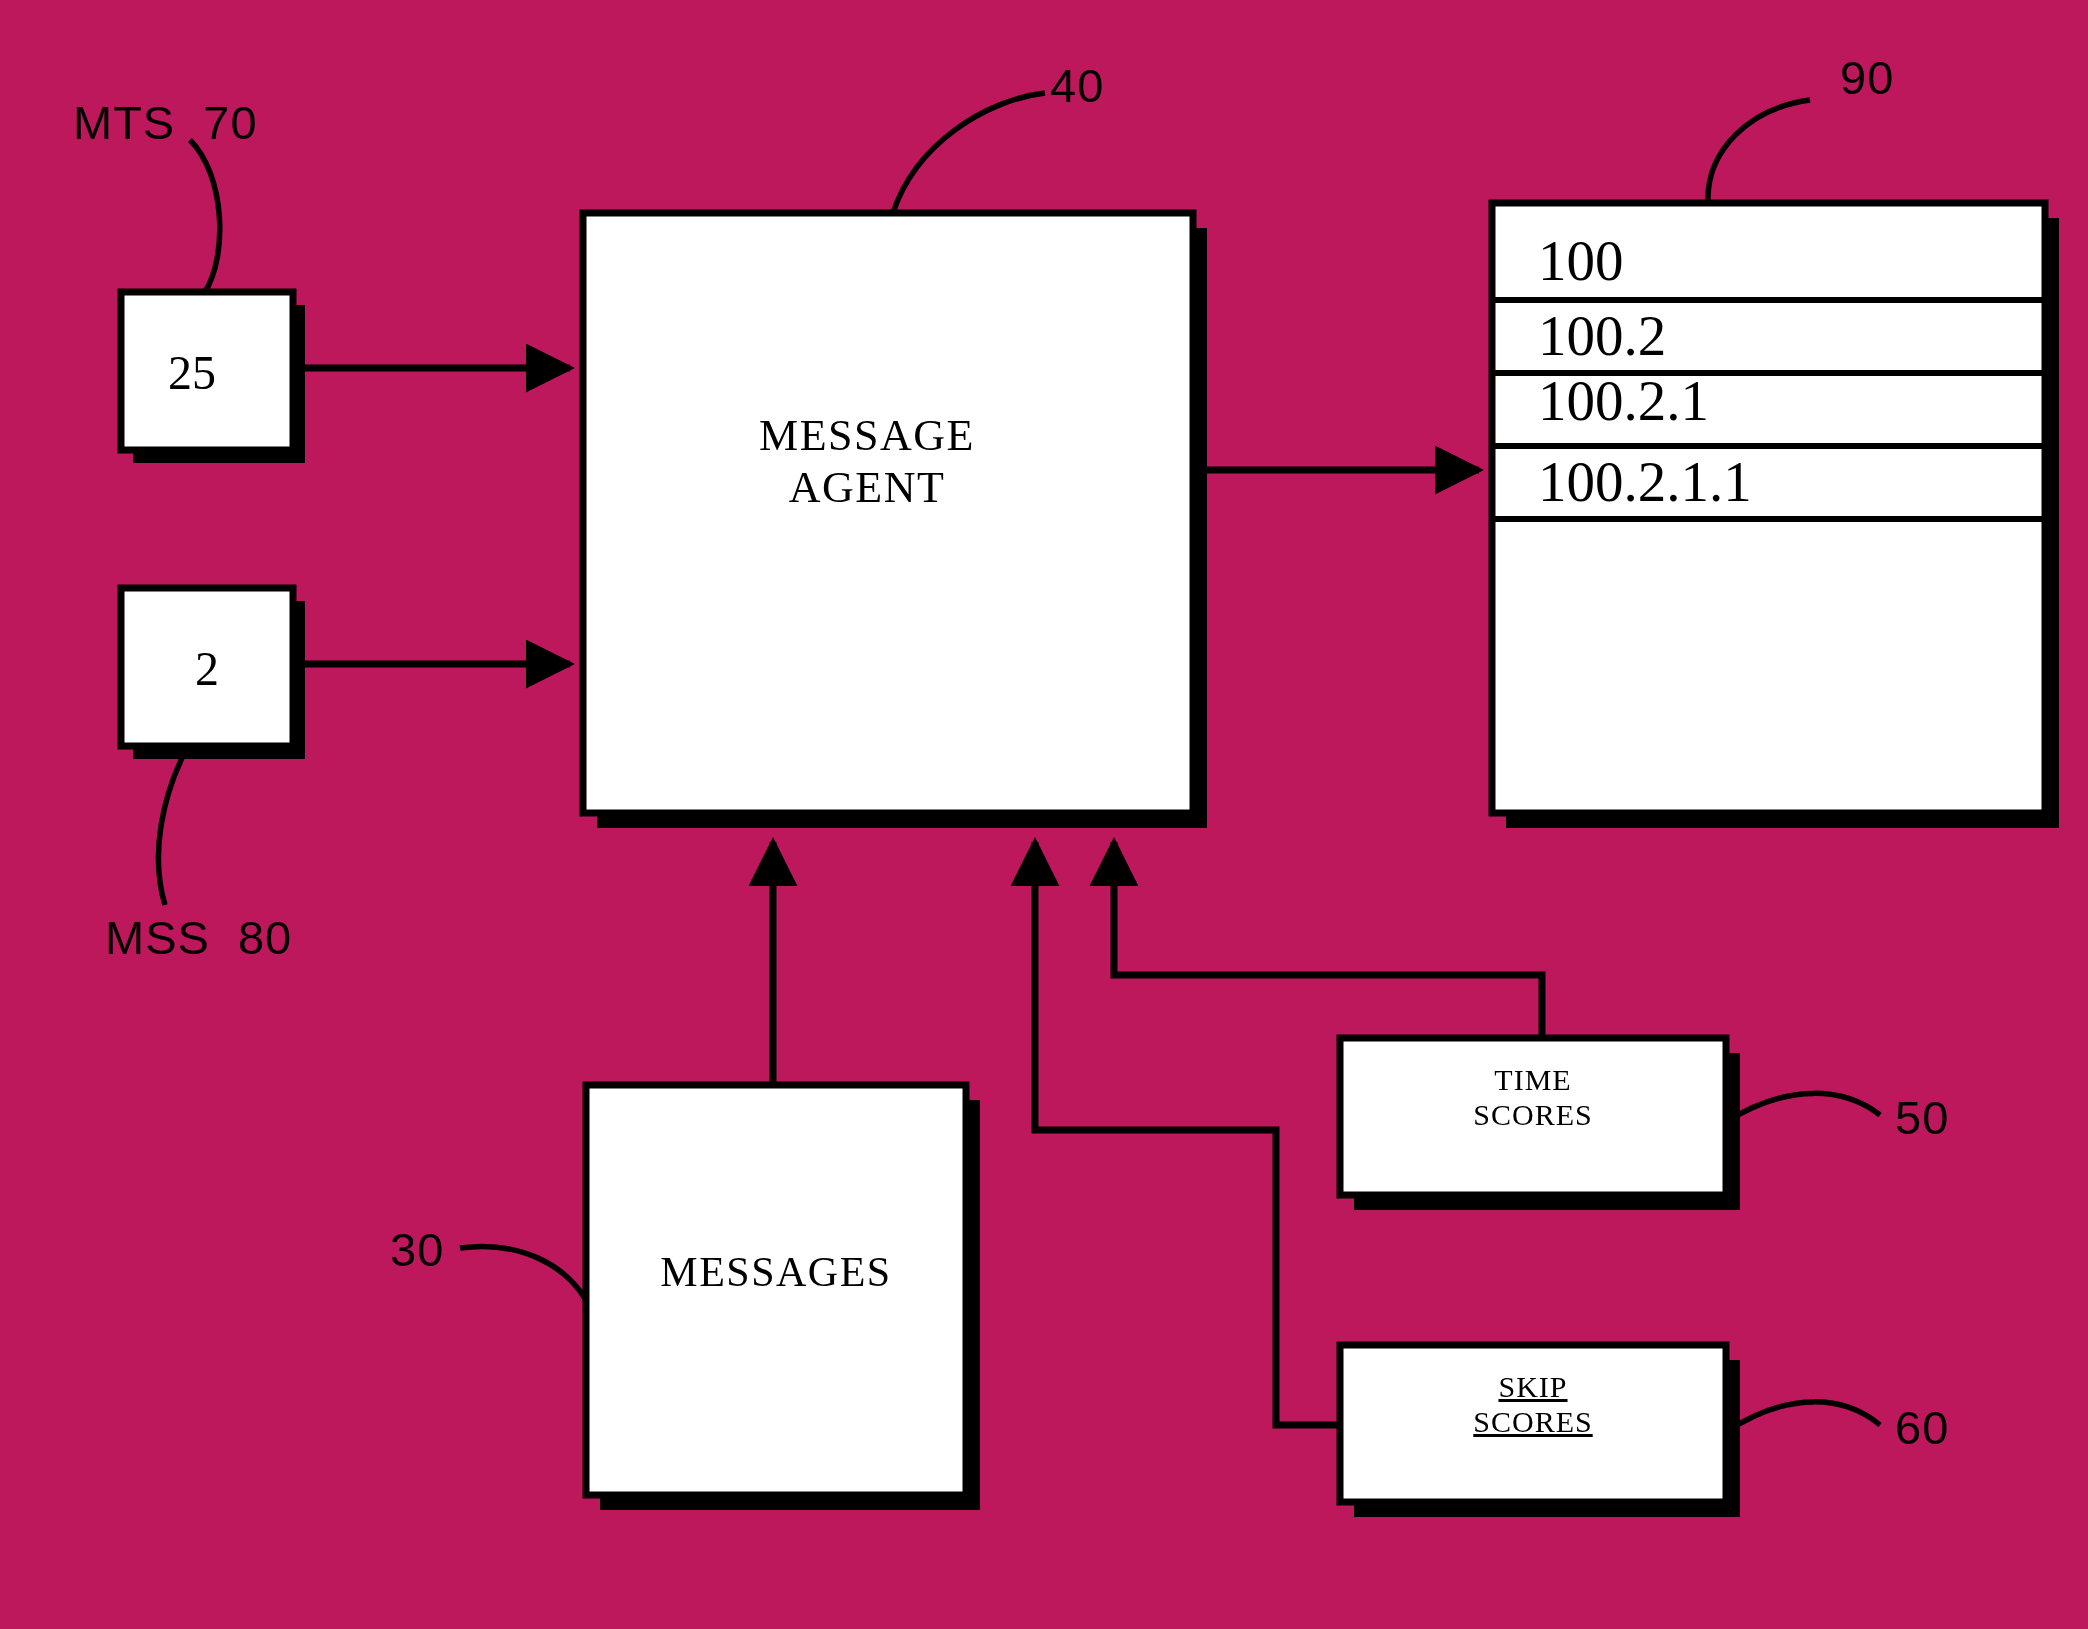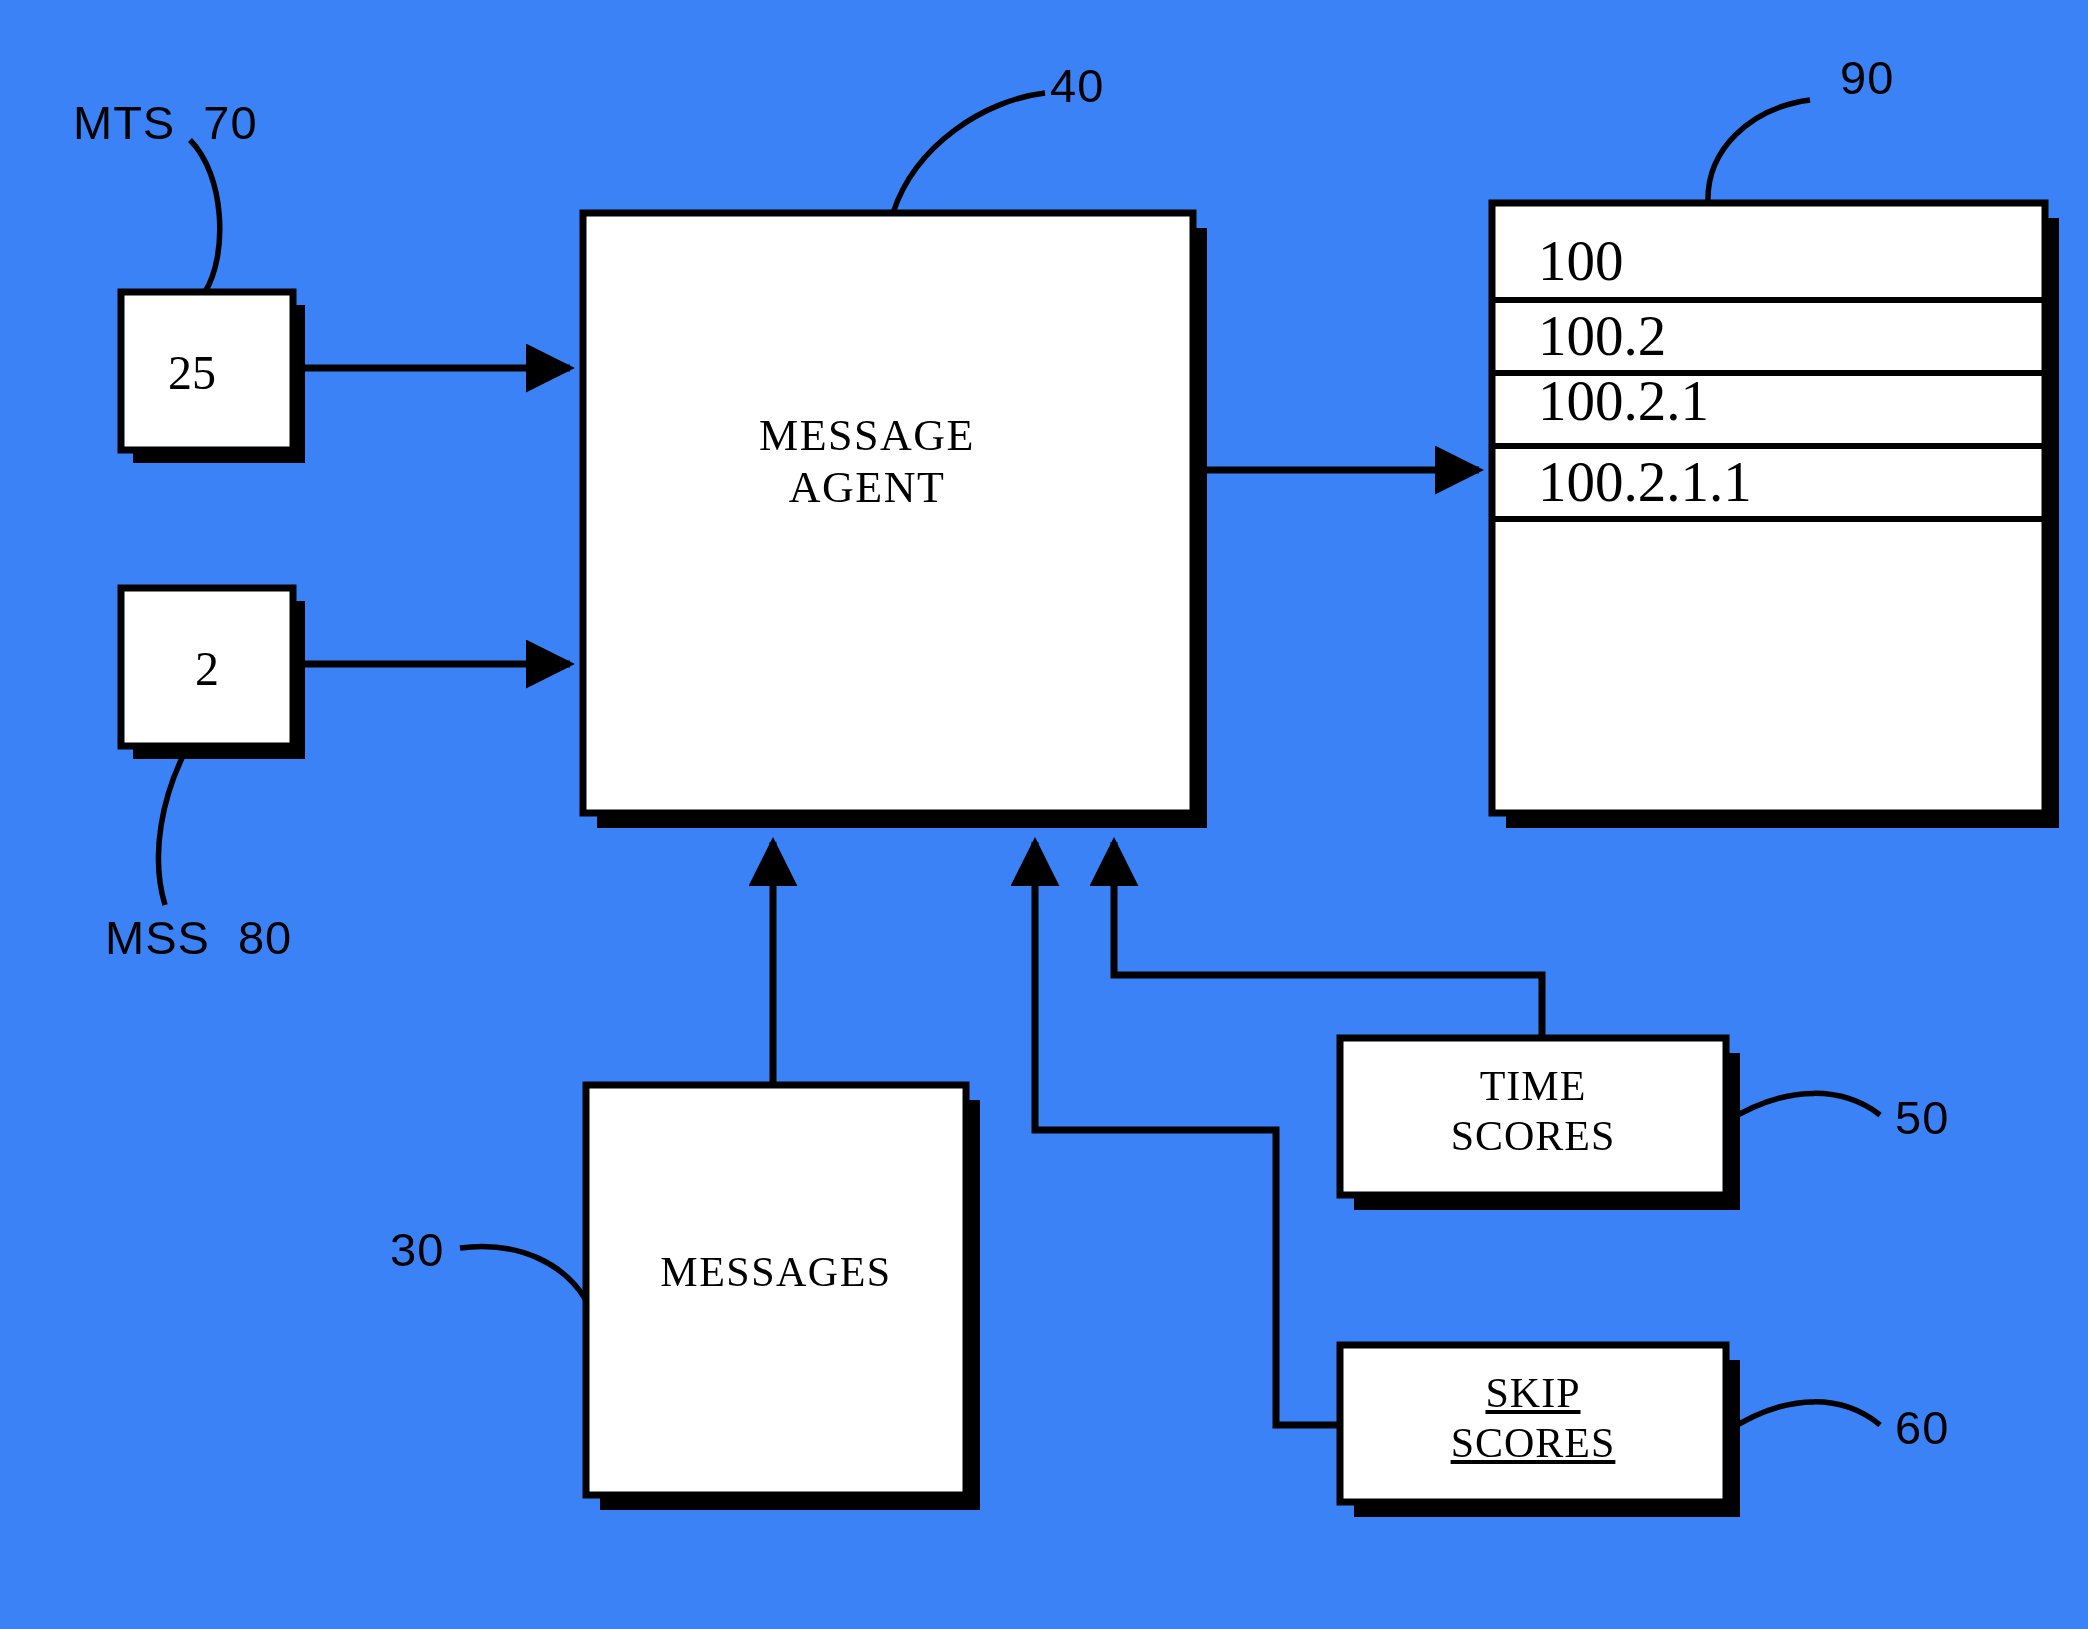--- a/index.html
+++ b/index.html
@@ -7,21 +7,21 @@
     padding: 0;
     background: #ffffff;
   }
   body {
     font-family: "Liberation Serif", serif;
   }
   #canvas {
     position: relative;
     width: 2088px;
     height: 1629px;
-    background: #3b82f6;
+    background: #be185d;
     overflow: hidden;
   }
   #figure-svg {
     position: absolute;
     left: 0;
     top: 0;
     width: 2088px;
     height: 1629px;
   }
   .box-label {
@@ -50,21 +50,21 @@
   }
   .agent-label {
     font-size: 44px;
     letter-spacing: 1.5px;
   }
   .small-box-label {
     font-family: "Liberation Serif", serif;
     font-size: 48px;
   }
   .score-label {
-    font-size: 42px;
+    font-size: 30px;
     letter-spacing: 1px;
   }
   .messages-label {
     font-size: 42px;
     letter-spacing: 1.5px;
   }
 </style>
 </head>
 <body>
 

